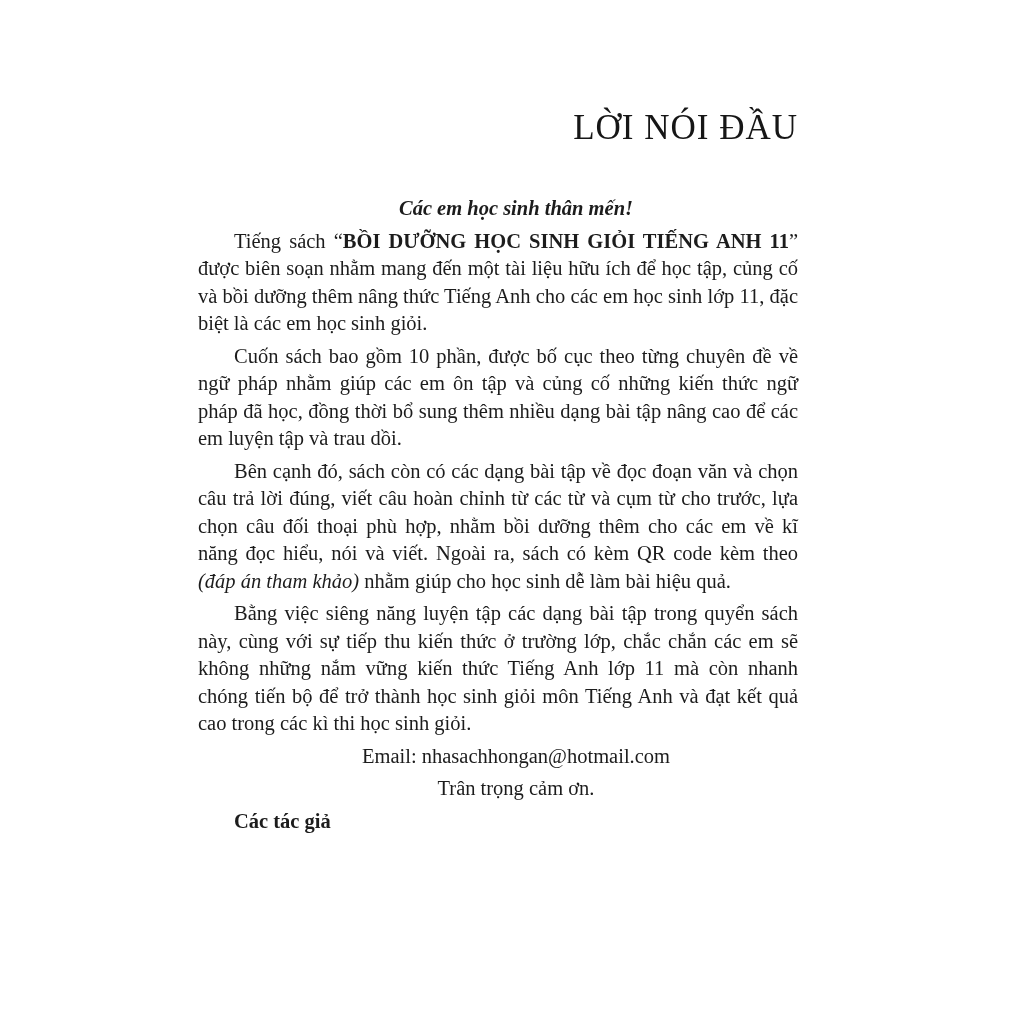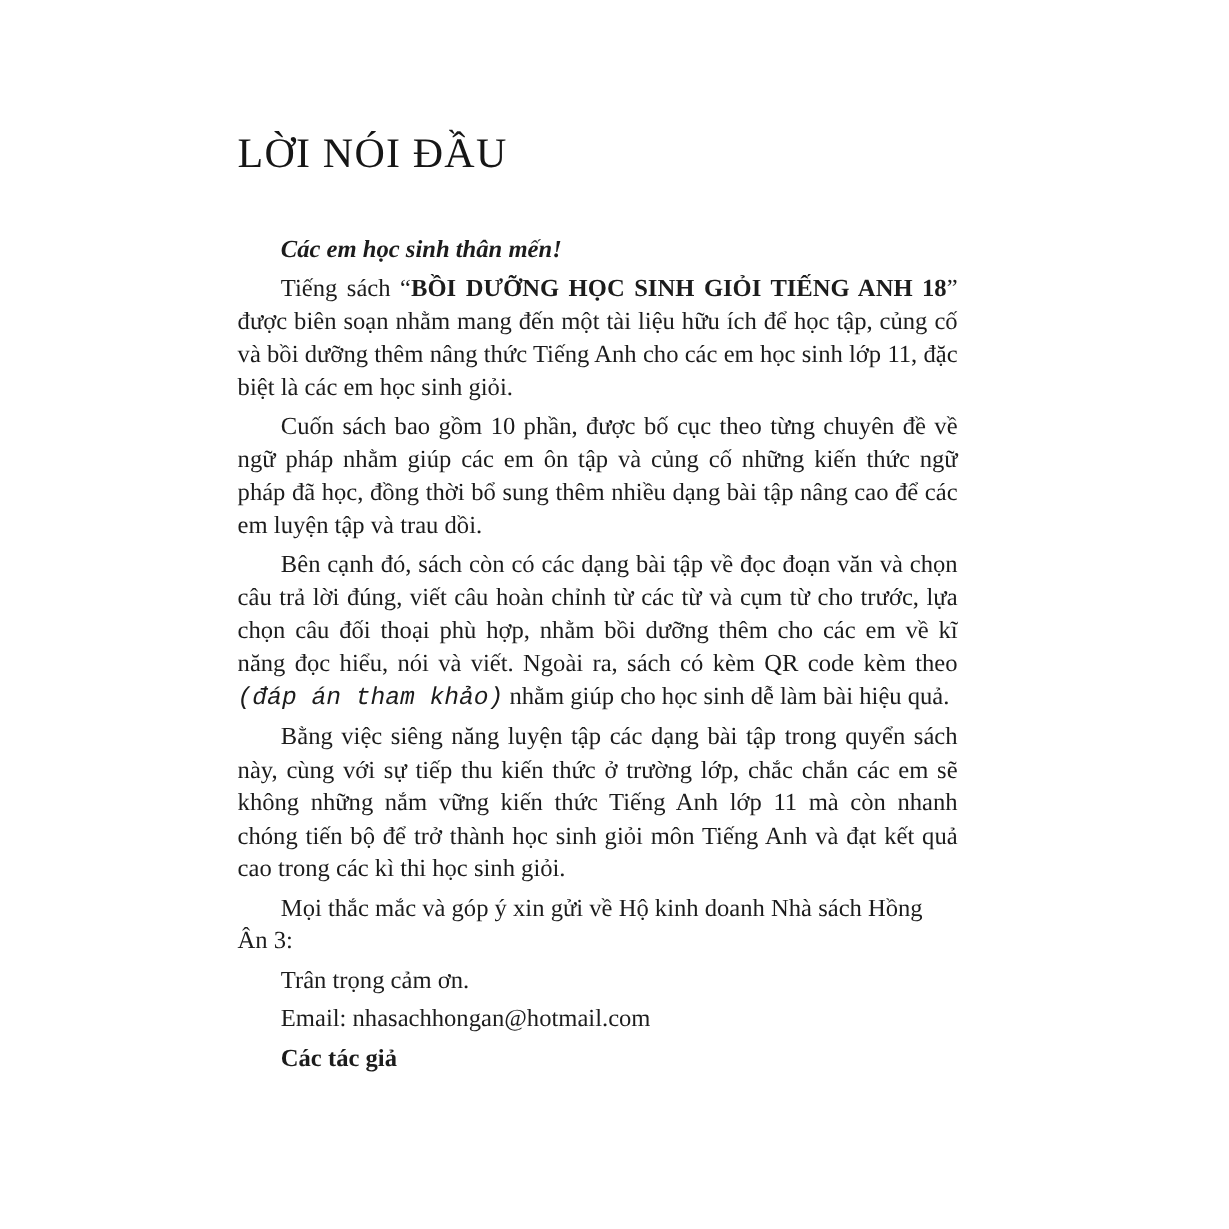--- a/index.html
+++ b/index.html
@@ -15,48 +15,47 @@
     font-family: "Liberation Serif", "DejaVu Serif", serif;
     color: #1c1c1c;
   }
   .page {
     position: absolute;
     left: 198px;
     top: 108px;
     width: 600px;
   }
   .page-title {
-    text-align: left;
+    text-align: right;
     font-size: 35px;
     font-weight: 400;
     letter-spacing: 1px;
     margin: 0 0 47px 0;
     color: #161616;
     white-space: nowrap;
   }
   .body-text p {
     margin: 0 0 5px 0;
     font-size: 20.5px;
     line-height: 27.5px;
     text-align: justify;
     text-indent: 36px;
   }
   .body-text p.no-justify {
-    text-align: left;
+    text-align: center;
   }
   .salutation {
     font-weight: bold;
     font-style: italic;
   }
   .book-title-run {
     font-weight: bold;
   }
   .italic-run {
     font-style: italic;
-    font-family: Liberation Mono, monospace;
   }
   .signature-line {
     margin: 2px 0 0 0;
     font-size: 20.5px;
     line-height: 27.5px;
     text-align: right;
     font-weight: bold;
     text-indent: 0;
   }
 </style>
@@ -64,32 +63,31 @@
 <body>
 
 <div class="page">
 
   <h1 class="page-title">LỜI NÓI ĐẦU</h1>
 
   <div class="body-text">
 
     <p class="salutation no-justify">Các em học sinh thân mến!</p>
 
-    <p><span>Tiếng sách “</span><span class="book-title-run">BỒI DƯỠNG HỌC SINH GIỎI TIẾNG ANH 18</span><span>” được biên soạn nhằm mang đến một tài liệu hữu ích để học tập, củng cố và bồi dưỡng thêm nâng thức Tiếng Anh cho các em học sinh lớp 11, đặc biệt là các em học sinh giỏi.</span></p>
+    <p><span>Tiếng sách “</span><span class="book-title-run">BỒI DƯỠNG HỌC SINH GIỎI TIẾNG ANH 11</span><span>” được biên soạn nhằm mang đến một tài liệu hữu ích để học tập, củng cố và bồi dưỡng thêm nâng thức Tiếng Anh cho các em học sinh lớp 11, đặc biệt là các em học sinh giỏi.</span></p>
 
     <p>Cuốn sách bao gồm 10 phần, được bố cục theo từng chuyên đề về ngữ pháp nhằm giúp các em ôn tập và củng cố những kiến thức ngữ pháp đã học, đồng thời bổ sung thêm nhiều dạng bài tập nâng cao để các em luyện tập và trau dồi.</p>
 
     <p><span>Bên cạnh đó, sách còn có các dạng bài tập về đọc đoạn văn và chọn câu trả lời đúng, viết câu hoàn chỉnh từ các từ và cụm từ cho trước, lựa chọn câu đối thoại phù hợp, nhằm bồi dưỡng thêm cho các em về kĩ năng đọc hiểu, nói và viết. Ngoài ra, sách có kèm QR code kèm theo </span><span class="italic-run">(đáp án tham khảo)</span><span> nhằm giúp cho học sinh dễ làm bài hiệu quả.</span></p>
 
     <p>Bằng việc siêng năng luyện tập các dạng bài tập trong quyển sách này, cùng với sự tiếp thu kiến thức ở trường lớp, chắc chắn các em sẽ không những nắm vững kiến thức Tiếng Anh lớp 11 mà còn nhanh chóng tiến bộ để trở thành học sinh giỏi môn Tiếng Anh và đạt kết quả cao trong các kì thi học sinh giỏi.</p>
 
 
-    <p class="no-justify">Mọi thắc mắc và góp ý xin gửi về Hộ kinh doanh Nhà sách Hồng Ân 3:</p>
 
 
+    <p class="no-justify">Email: nhasachhongan@hotmail.com</p>
+
     <p class="no-justify">Trân trọng cảm ơn.</p>
-
-    <p class="no-justify">Email: nhasachhongan@hotmail.com</p>
 
     <p class="signature-line">Các tác giả</p>
 
   </div>
 </div>
 
 </body></html>

